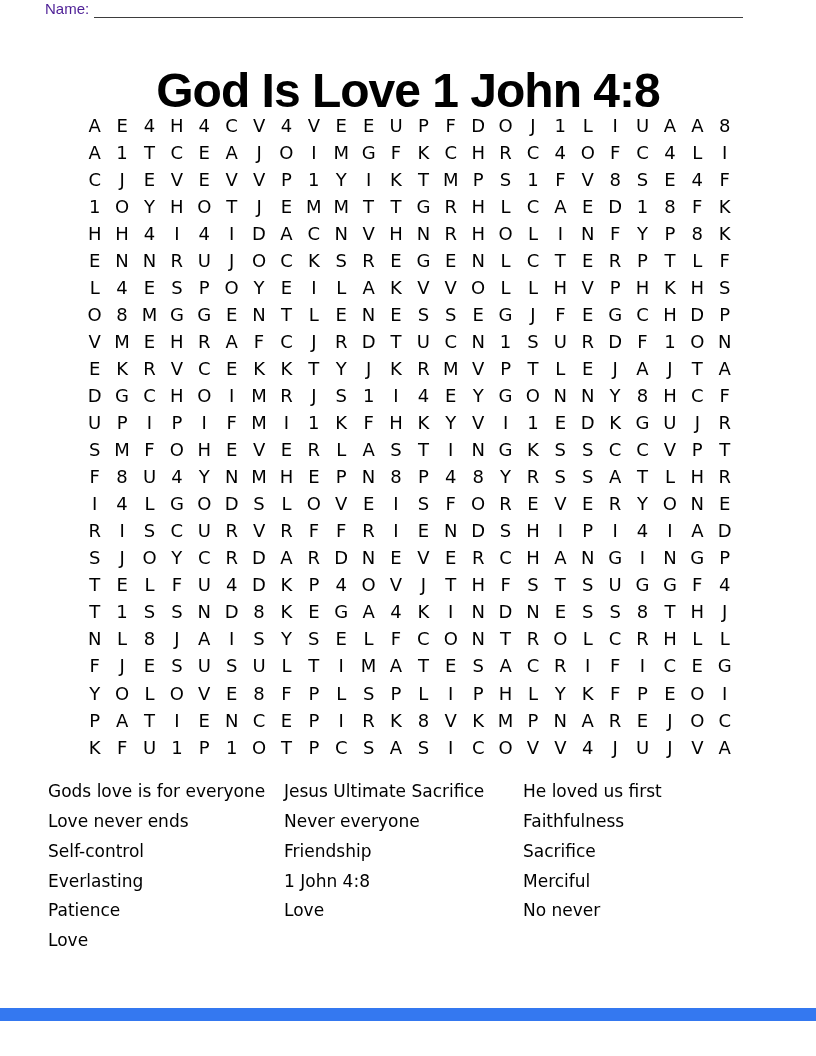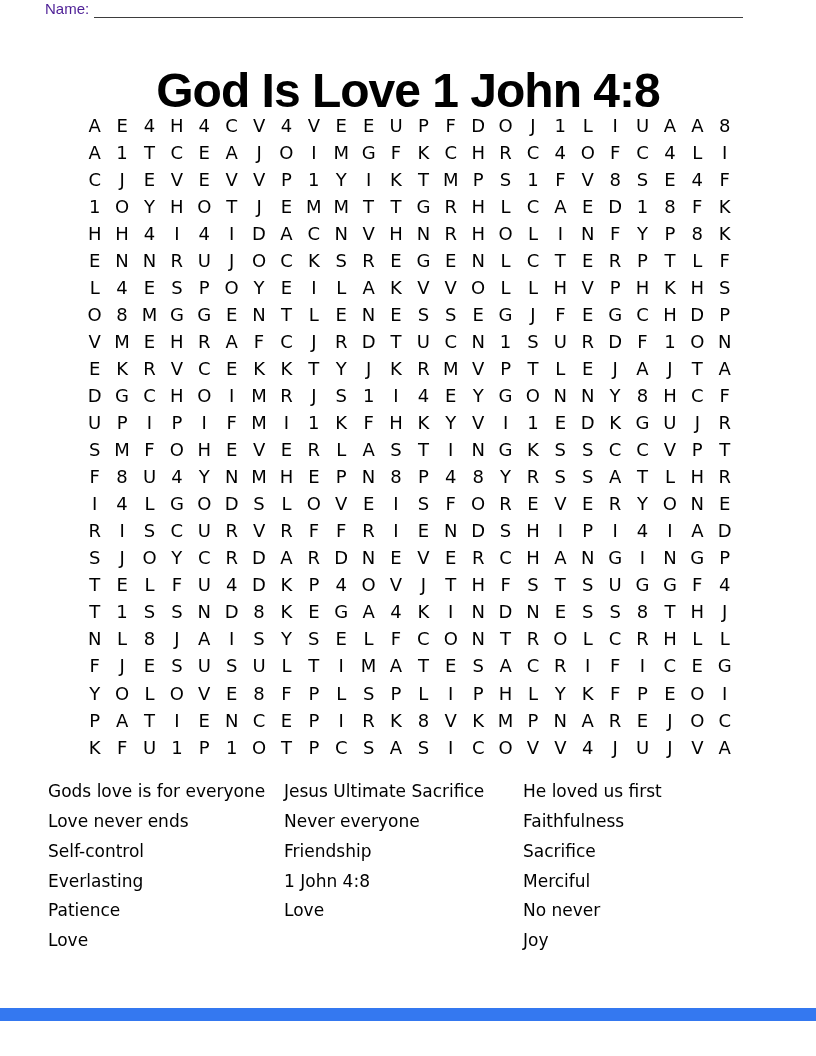--- a/index.html
+++ b/index.html
@@ -688,17 +688,16 @@
       <div class="word-item">Friendship</div>
       <div class="word-item">1 John 4:8</div>
       <div class="word-item">Love</div>
     </div>
     <div class="word-col">
       <div class="word-item">He loved us first</div>
       <div class="word-item">Faithfulness</div>
       <div class="word-item">Sacrifice</div>
       <div class="word-item">Merciful</div>
       <div class="word-item">No never</div>
-      <div class="word-item">Joy</div>
     </div>
   </div>
 
 <div class="footer-bar" style="background: rgb(52, 120, 240);"></div>
 
 </body></html>

